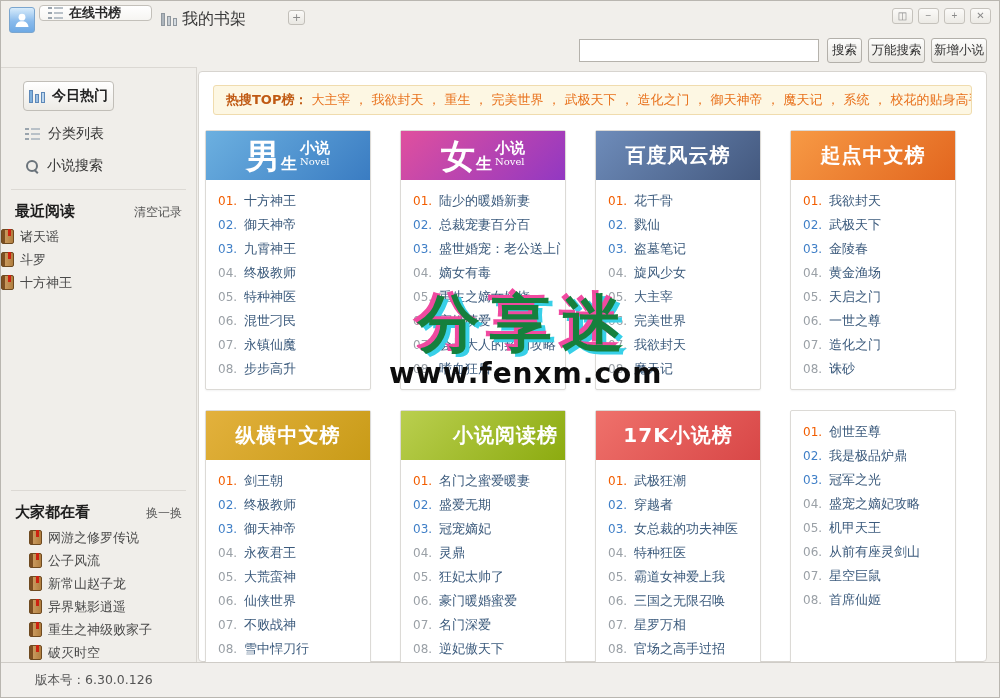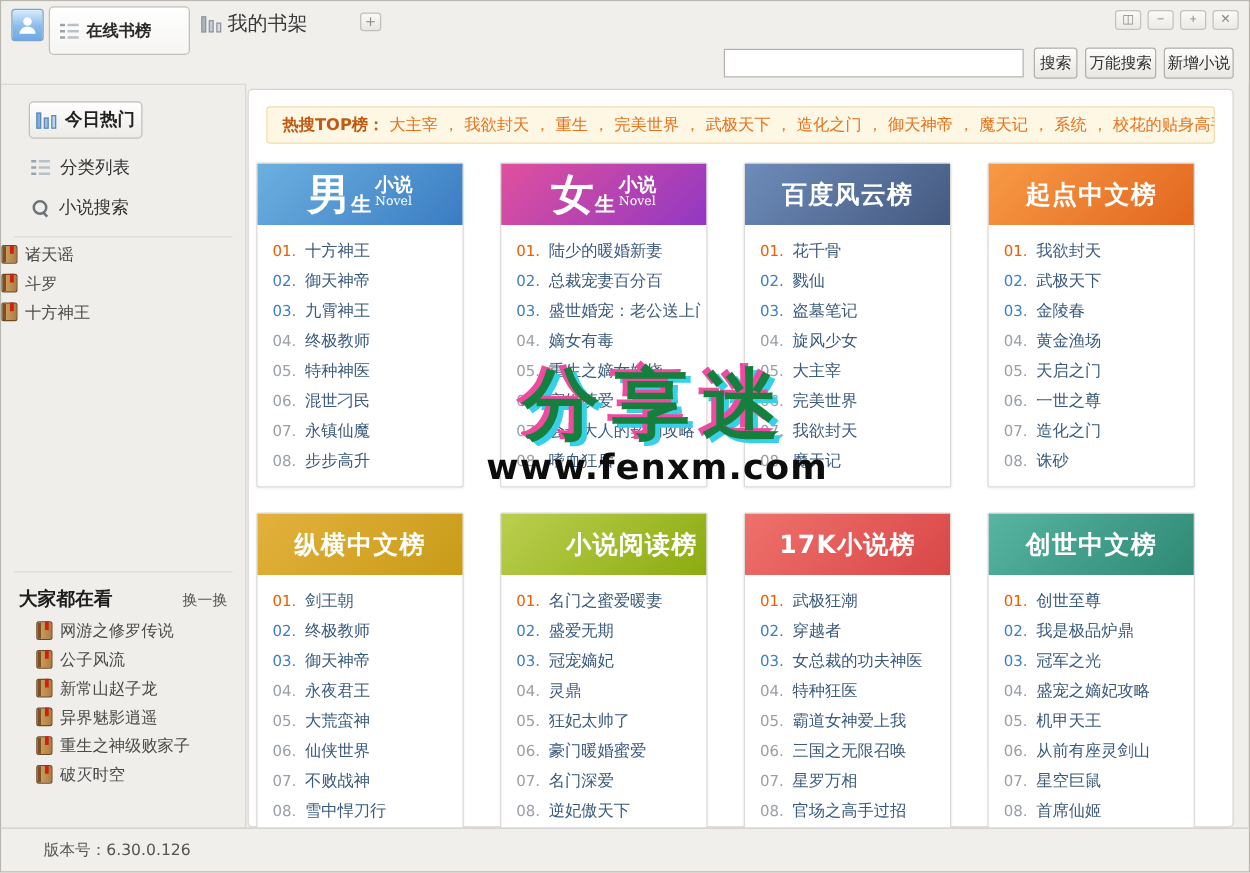--- a/index.html
+++ b/index.html
@@ -8,21 +8,21 @@
     font-family:"DejaVu Sans","Liberation Sans",sans-serif;
     background:#f1efeb; color:#333; overflow:hidden; position:relative;
     border:1px solid #b9b6b0;
   }
 
   
   .topbar { position:absolute; left:0; top:0; width:100%; height:66px; background:#f1efeb; }
   .avatar { position:absolute; left:8px; top:6px; width:26px; height:26px; border-radius:3px;
     background:linear-gradient(180deg,#d8ecfb 0%,#8abbec 55%,#6ea9e4 100%); border:1px solid #7ba6cf;
     display:flex; align-items:center; justify-content:center; }
-  .tab-active { position:absolute; left:38px; top:4px; height:39px; width:113px;
+  .tab-active { position:absolute; left:38px; top:4px; height:16px; width:113px;
     background:linear-gradient(#ffffff,#f6f5f2); border:1px solid #c3c0ba; border-radius:4px;
     display:flex; align-items:center; gap:6px; padding:0 8px; cursor:default;font-family:Liberation Mono, monospace; }
   .tab-active .lbl { font-size:13px; font-weight:bold; color:#2b2b2b; }
   .tab-plain { position:absolute; left:160px; top:7px; height:22px; display:flex; align-items:center; gap:5px; }
   .tab-plain .lbl { font-size:16px; color:#3a3a3a; }
   .addtab { position:absolute; left:287px; top:9px; width:17px; height:15px; border:1px solid #c2bfb9;
     border-radius:3px; background:linear-gradient(#fbfaf8,#e9e7e2); color:#8a8a8a; font-size:11px;
     line-height:13px; text-align:center; }
   .winctl { position:absolute; right:8px; top:7px; display:flex; gap:5px; }
   .winctl .wbtn { width:21px; height:16px; border:1px solid #c5c2bc; border-radius:3px;
@@ -183,20 +183,24 @@
       </span>
     <span>分类列表</span>
   </div>
   <div class="nav-item">
     <span class="magicon"></span>
     <span>小说搜索</span>
   </div>
 
   <div class="divider"></div>
 
+  <div class="sec-head">
+    <span class="sec-title">最近阅读</span>
+    <span class="sec-action">清空记录</span>
+  </div>
   <ul class="booklist recent" id="recent-list">
       <li>
         <span class="bookicon"></span>
         <span class="t">诸天谣</span>
       </li>
       <li>
         <span class="bookicon"></span>
         <span class="t">斗罗</span>
       </li>
       <li>
@@ -522,23 +526,20 @@
             <span class="rank rx">07.</span>
             <span class="btitle">星罗万相</span>
           </li>
           <li>
             <span class="rank rx">08.</span>
             <span class="btitle">官场之高手过招</span>
           </li>
         </ul>
       </article>
       <article class="panel">
-        <div class="phead" style="background: linear-gradient(135deg, rgb(87, 181, 162), rgb(46, 136, 116));">
-          <span class="plain">创世中文榜</span>
-        </div>
         <ul class="plist">
           <li>
             <span class="rank r1">01.</span>
             <span class="btitle">创世至尊</span>
           </li>
           <li>
             <span class="rank r23">02.</span>
             <span class="btitle">我是极品炉鼎</span>
           </li>
           <li>

